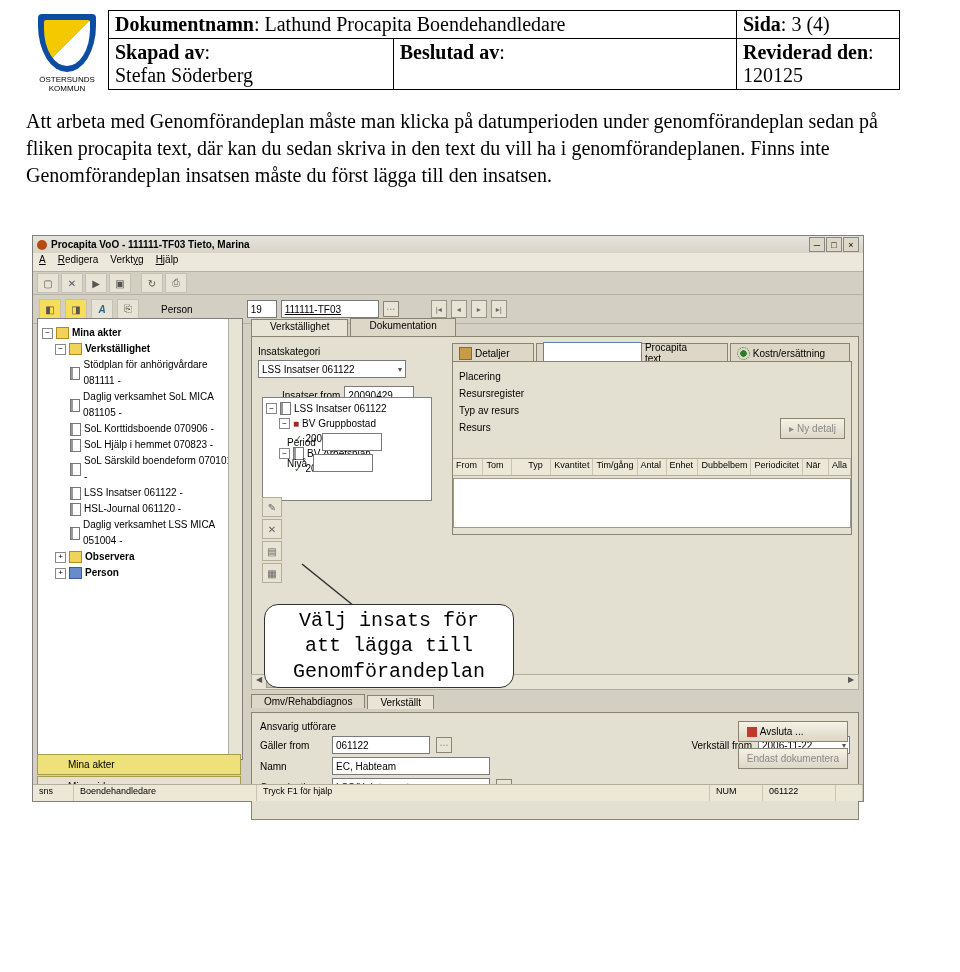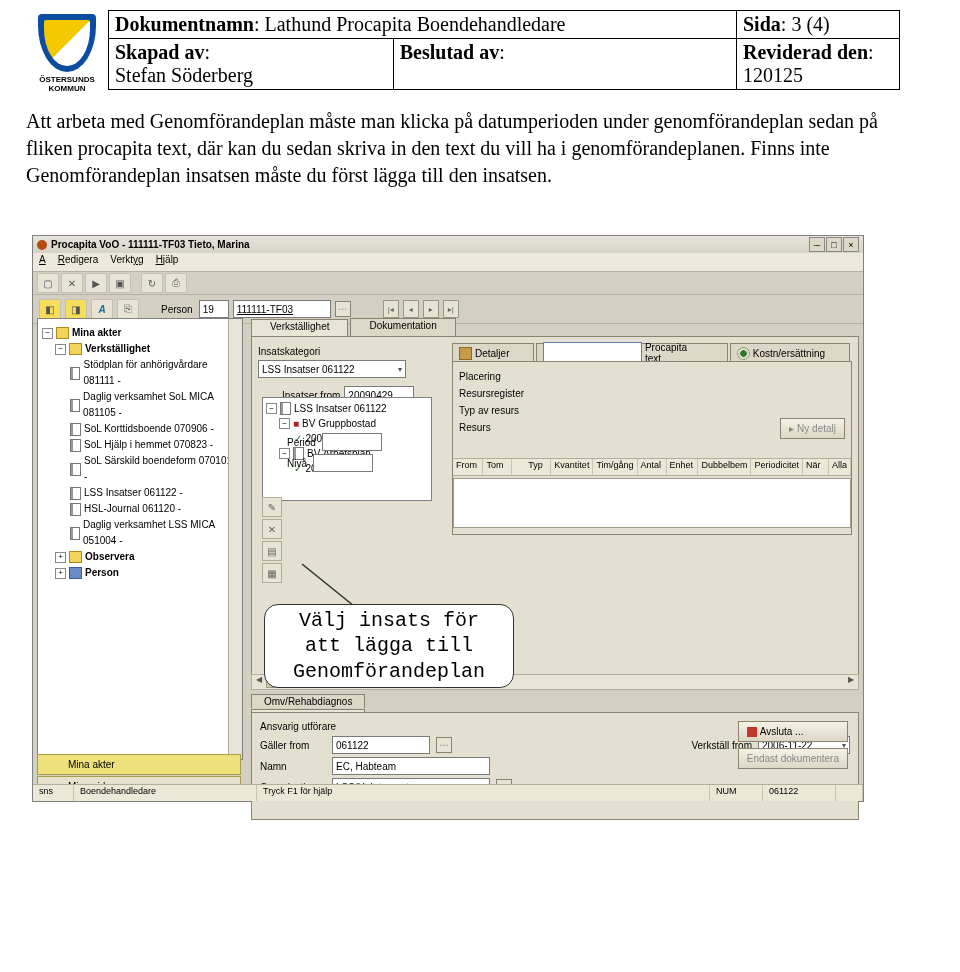--- a/index.html
+++ b/index.html
@@ -36,21 +36,21 @@
   }
   .shield-inner {
     position: absolute;
     inset: 6px;
     background: linear-gradient(135deg,#f4c900 0 50%, #fff 50%);
     border-radius: 2px 2px 50% 50% / 2px 2px 80% 80%;
   }
   .kommun {
     font-family: Arial, sans-serif;
     font-size: 8px;
-    font-weight: bold;
+    font-weight: normal;
     text-align: center;
     line-height: 1.1;
     margin-top: 4px;
   }
   table.header-tbl {
     border-collapse: collapse;
     width: 100%;
   }
   table.header-tbl td {
     border: 1px solid #000;
@@ -225,21 +225,21 @@
   }
 
   .sbar {
     position:absolute; left:218px; right:4px; top:356px; height:14px;
     background:#e7e3d5; border:1px solid #b3ad99; display:flex;
   }
   .sbar .arrow { width:14px; text-align:center; font-size:8px; color:#555; }
   .sbar .thumb { width:42px; background:#cbc5af; border:1px solid #a09a86; margin:1px 0; }
 
   .lowertabs {
-    position:absolute; left:218px; top:376px; display:flex;flex-direction:column;
+    position:absolute; left:218px; top:376px; display:flex;
   }
   .lowertabs .tab { padding:1px 12px; }
   .lowerpanel {
     position:absolute; left:218px; right:4px; top:394px; height:98px;
     border:1px solid #8a8370; background:#e4e0d1;
     padding:8px 8px 0 8px; font-size:10px;
   }
   .lp-row { display:flex; align-items:center; gap:6px; margin:3px 0; }
   .lp-row .lbl { width:64px; }
   .btns-right { position:absolute; right:10px; top:8px; display:flex; flex-direction:column; gap:6px; }
@@ -342,21 +342,21 @@
       <div class="tbtn">↻</div>
       <div class="tbtn">⎙</div>
     </div>
     <div class="infobar">
       <div class="tbtn" style="background:#f6de5a;">◧</div>
       <div class="tbtn" style="background:#f6de5a;">◨</div>
       <div class="tbtn" style="color:#206a9a;font-style:italic;font-weight:bold;">A</div>
       <div class="tbtn">⎘</div>
       <div style="width:14px;"></div>
       <span class="lbl">Person</span>
-      <div class="fld" style="width:22px;">19</div>
+      <div class="fld" style="width:22px;margin-left:48px;">19</div>
       <div class="fld" style="width:90px;text-decoration:underline;">111111-TF03</div>
       <div class="pill">⋯</div>
       <div style="width:24px;"></div>
       <div class="navbtn">|◂</div>
       <div class="navbtn">◂</div>
       <div class="navbtn">▸</div>
       <div class="navbtn">▸|</div>
     </div>
 
     <div class="mainarea">

